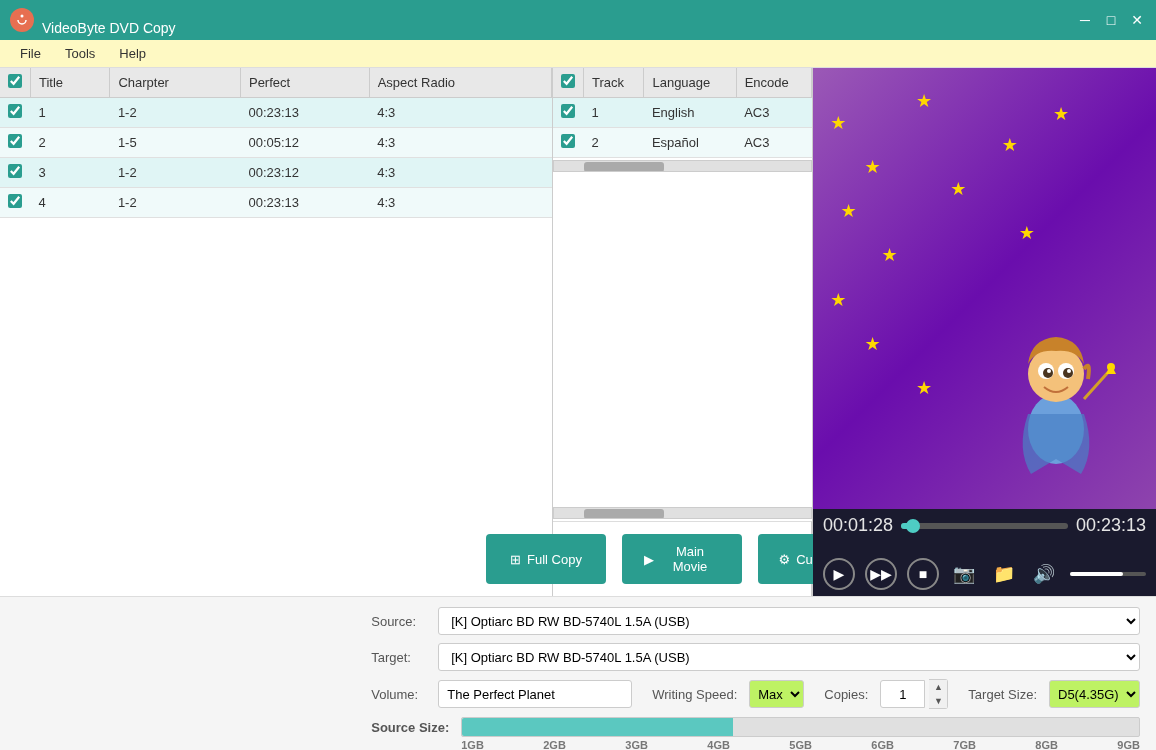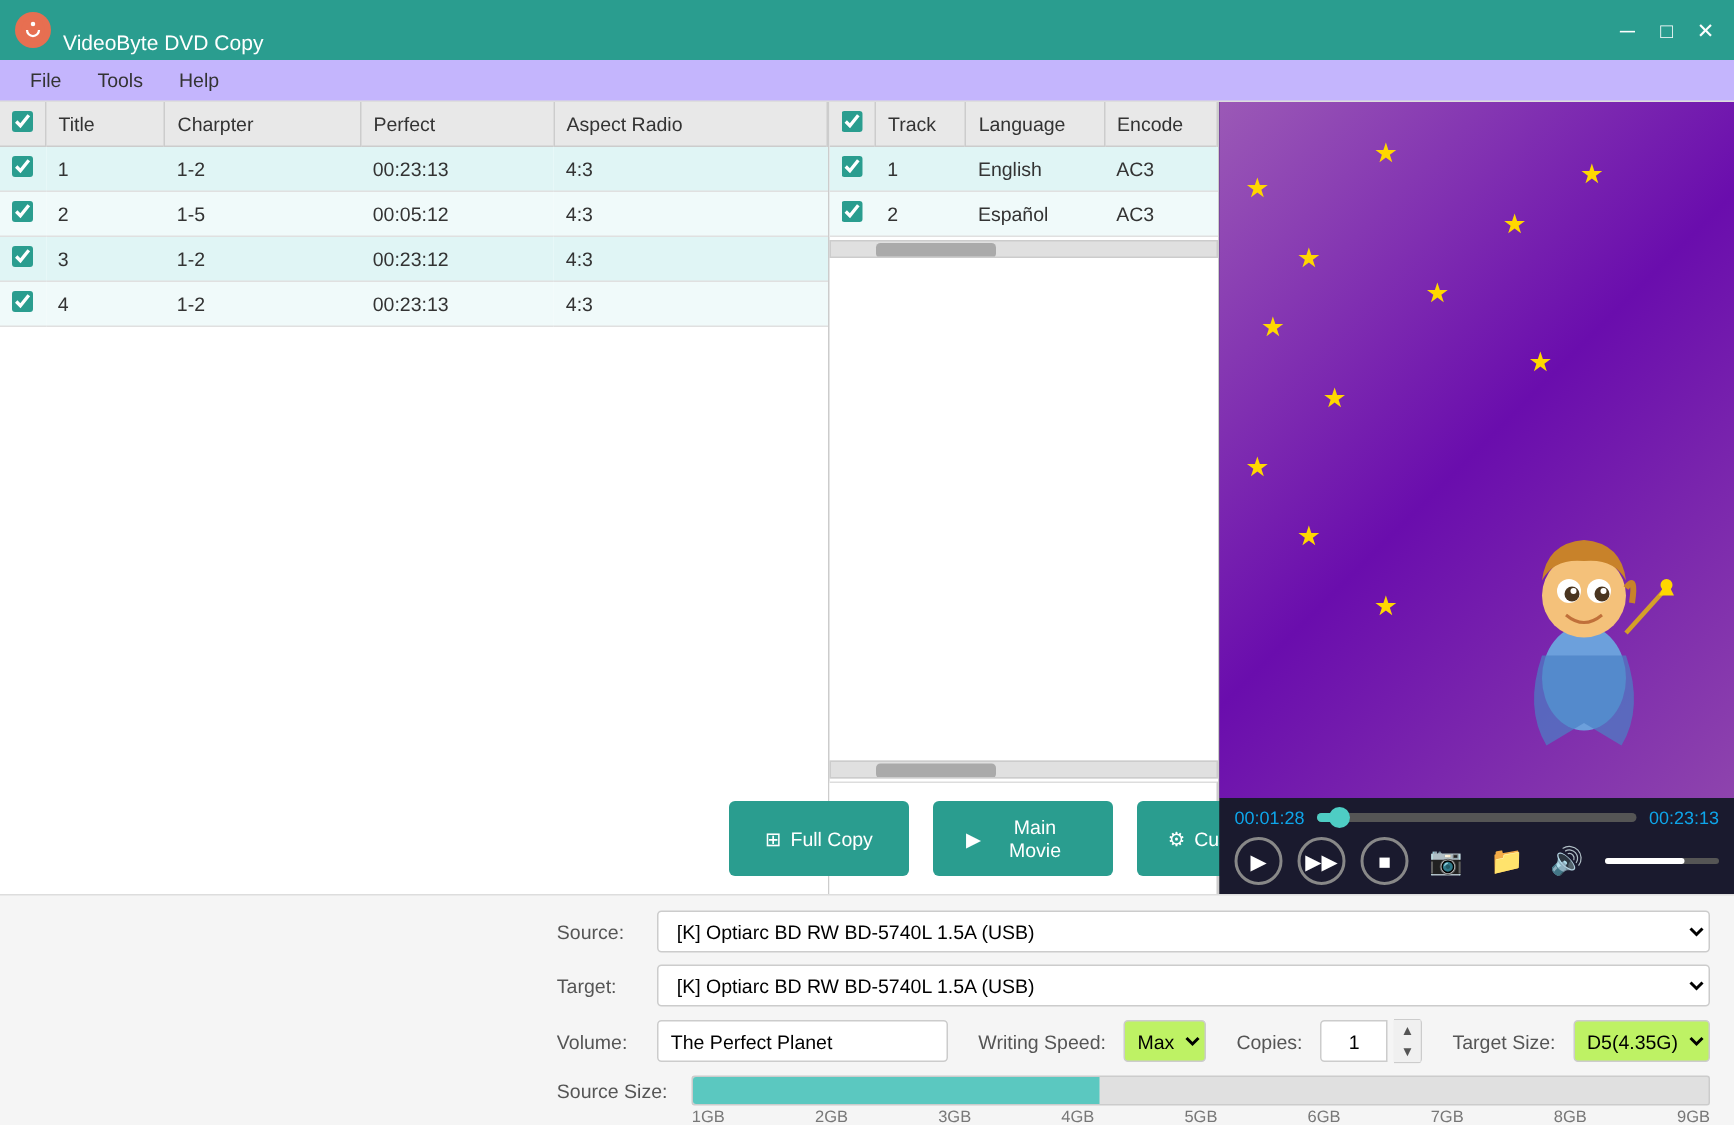--- a/index.html
+++ b/index.html
@@ -26,21 +26,21 @@
     #titlebar .title { flex: 1; font-size: 14px; font-weight: 500; margin-top: 16px; }
     #titlebar .win-controls { display: flex; gap: 8px; }
     #titlebar .win-btn {
       width: 18px; height: 18px; cursor: pointer;
       display: flex; align-items: center; justify-content: center;
       color: white; font-size: 14px;
     }
 
     
     #menubar {
-      background: #c4b5fd;
+      background: #fef9c3;
       border-bottom: 1px solid #ddd;
       height: 28px;
       display: flex;
       align-items: center;
       padding: 0 8px;
     }
     #menubar .menu-item {
       padding: 4px 12px;
       cursor: pointer;
       font-size: 13px;
@@ -207,23 +207,23 @@
     }
 
     #preview-controls {
       background: #1a1a2e;
       padding: 6px 10px;
     }
     .progress-row {
       display: flex;
       align-items: center;
       gap: 8px;
-      margin-bottom: 6px;
-      color: #0ea5e9;
-      font-size: 12px;
+      margin-bottom: 22px;
+      color: #e5e5e5;
+      font-size: 18px;
     }
     .progress-bar-wrap {
       flex: 1;
       height: 6px;
       background: #555;
       border-radius: 3px;
       position: relative;
     }
     .progress-bar-fill {
       height: 100%;
@@ -351,20 +351,21 @@
       gap: 8px;
       font-weight: 500;
     }
 
     
     #source-size-row {
       display: flex;
       align-items: center;
       gap: 10px;
       margin-top: 4px;
+      font-weight: bold;
     }
     .source-size-label {
       color: #555;
       font-size: 13px;
       min-width: 80px;
     }
     .size-bar-wrap {
       flex: 1;
       height: 20px;
       background: #e0e0e0;

